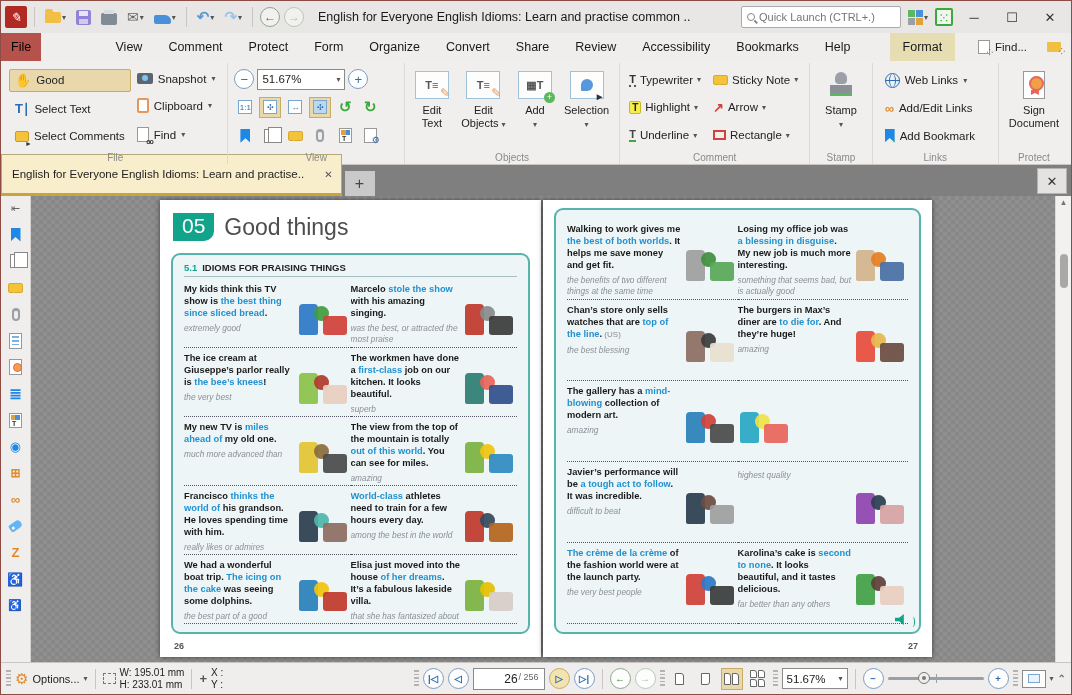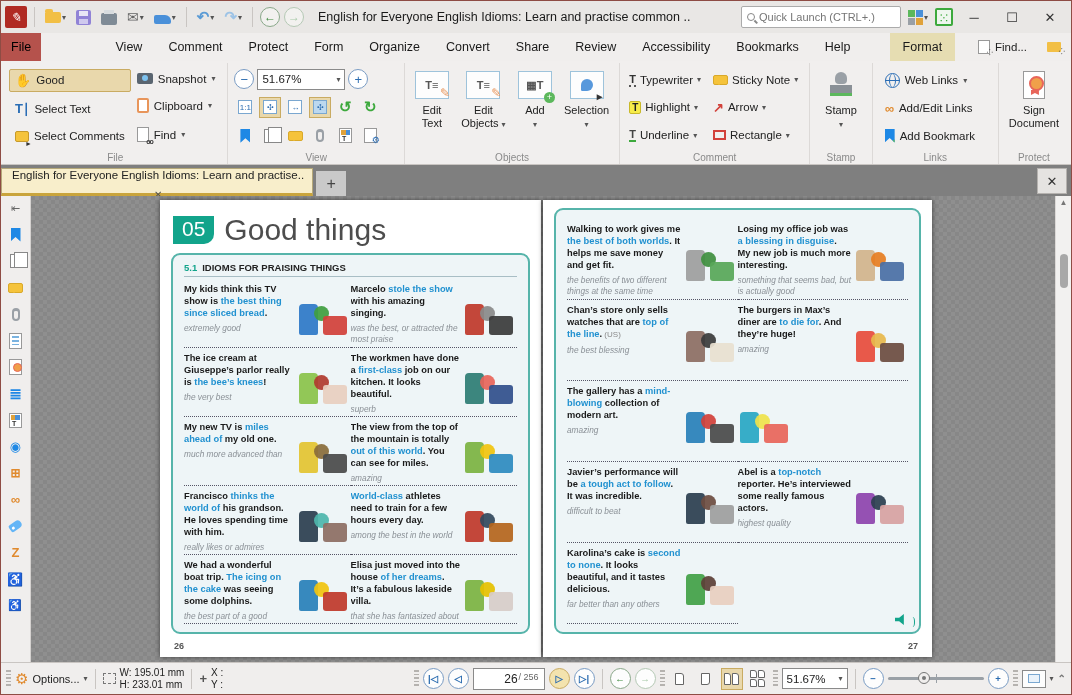--- a/index.html
+++ b/index.html
@@ -117,21 +117,21 @@
   .globe::after { content:""; position:absolute; top:6px; left:-1px; right:-1px; border-top:1px solid #2a6db5; }
   .chain { font-size:13px; font-weight:bold; color:#e08a2e; }
   .bmplus { position:relative; }
   .bmplus::after { content:"+"; position:absolute; right:-6px; bottom:-5px; width:9px; height:9px; background:#5cb85c; color:#fff; border-radius:50%; font-size:8px; line-height:9px; text-align:center; }
   .ic-sign { width:22px; height:28px; background:#fff; border:1px solid #999; position:relative; }
   .ic-sign::before { content:""; position:absolute; top:4px; left:5px; width:11px; height:11px; background:#f0a04a; border-radius:50%; border:2px solid #e8655a; }
   .ic-sign::after { content:""; position:absolute; bottom:3px; left:7px; width:8px; height:5px; background:#e8655a; clip-path:polygon(0 0,100% 0,100% 100%,50% 60%,0 100%); }
 
   
   .doctabs { height:31px; flex:0 0 31px; background:#7f7f7f; display:flex; align-items:flex-end; padding:3px 4px 0 0; }
-  .doctab { height:28px; background:#f8eecb; border:1px solid #b5a879; border-bottom:3px solid #c9a43c; display:flex; align-items:center; gap:8px; padding:0 8px 0 10px; font-size:11.5px; color:#222;flex-direction:column; }
+  .doctab { height:42px; background:#f8eecb; border:1px solid #b5a879; border-bottom:3px solid #c9a43c; display:flex; align-items:center; gap:20px; padding:0 8px 0 10px; font-size:11.5px; color:#222; }
   .doctab .x { color:#555; font-size:10px; }
   .newtab { width:30px; height:25px; background:#c9c9c9; margin-left:3px; display:flex; align-items:center; justify-content:center; font-size:16px; color:#444; }
   .tabsclose { margin-left:auto; width:30px; height:26px; background:#e5e3e1; border:1px solid #b5b2af; display:flex; align-items:center; justify-content:center; font-size:13px; color:#333; margin-bottom:2px; }
 
   
   .main { flex:1; display:flex; min-height:0; }
   .sidebar { width:30px; flex:0 0 30px; background:#f0eeed; border-right:1px solid #d5d2d0; display:flex; flex-direction:column; align-items:center; padding-top:3px; gap:8.5px; overflow:hidden; }
   .sic { width:20px; height:18px; display:flex; align-items:center; justify-content:center; font-size:13px; }
   .docl { width:13px; height:16px; background:#fff; border:1px solid #999; position:relative; }
   .docl::before { content:""; position:absolute; top:2px; left:2px; right:2px; height:9px;
@@ -144,21 +144,21 @@
 
   .canvas { flex:1; position:relative; overflow:hidden;
     background-color:#878787;
     background-image:linear-gradient(45deg,#8f8f8f 25%,transparent 25%,transparent 75%,#8f8f8f 75%),linear-gradient(45deg,#8f8f8f 25%,transparent 25%,transparent 75%,#8f8f8f 75%);
     background-size:8px 8px; background-position:0 0,4px 4px; }
   .page { position:absolute; top:4px; height:457px; background:#fff; box-shadow:0 0 5px rgba(0,0,0,.55); }
   .page-left { left:129px; width:381px; }
   .page-right { left:512px; width:389px; }
   .chapter { position:absolute; top:13px; left:13px; display:flex; align-items:center; gap:10px; }
   .chnum { background:#12a48b; color:#fff; font-size:21px; padding:1px 9px 3px; border-radius:0 0 10px 0; font-weight:400; }
-  .chtitle { font-size:30px; color:#4d4d4d; font-weight:400; }
+  .chtitle { font-size:23px; color:#4d4d4d; font-weight:400; }
   .panel { position:absolute; left:11px; right:11px; bottom:23px; border:2px solid #56b4aa; border-radius:9px; background:#eef5f7; padding:7px 11px 8px; display:flex; flex-direction:column; }
   .page-left .panel { top:53px; }
   .page-right .panel { top:8px; }
   .sechead { font-size:9.5px; font-weight:bold; color:#222; border-bottom:1px solid #a8bec5; padding-bottom:3px; margin-bottom:2px; }
   .secnum { color:#12a48b; margin-right:5px; }
   .cards { flex:1; display:grid; grid-template-columns:1fr 1fr; grid-auto-rows:1fr; min-height:0; }
   .card { display:flex; gap:3px; border-bottom:1px dotted #556; padding:4px 0 2px; overflow:hidden; align-items:flex-start; }
   .ctext { flex:1; min-width:0; }
   .sentence { font-size:9.3px; font-weight:bold; color:#1a1a1a; line-height:1.3; }
   .sentence .hl { color:#2191d0; }
@@ -749,27 +749,37 @@
                   <div class="definition">difficult to beat</div>
                 </div>
                 <div class="illo">
                   <span class="blob b0" style="background: rgb(44, 62, 80);"></span>
                   <span class="blob b1" style="background: rgb(109, 76, 65);"></span>
                   <span class="blob b2" style="background: rgb(158, 158, 158);"></span>
                 </div>
               </div>
               <div class="card">
                 <div class="ctext">
-                  <div class="sentence"><span>Abel is a </span><span class="hl">top-notch</span><span> reporter. He’s interviewed some really famous actors.</span></div>
                   <div class="definition">highest quality</div>
                 </div>
                 <div class="illo">
                   <span class="blob b0" style="background: rgb(142, 68, 173);"></span>
                   <span class="blob b1" style="background: rgb(44, 62, 80);"></span>
                   <span class="blob b2" style="background: rgb(215, 161, 161);"></span>
+                </div>
+              </div>
+              <div class="card">
+                <div class="ctext">
+                  <div class="sentence"><span class="hl">The crème de la crème</span><span> of the fashion world were at the launch party.</span></div>
+                  <div class="definition">the very best people</div>
+                </div>
+                <div class="illo">
+                  <span class="blob b0" style="background: rgb(210, 65, 58);"></span>
+                  <span class="blob b1" style="background: rgb(46, 121, 199);"></span>
+                  <span class="blob b2" style="background: rgb(59, 59, 59);"></span>
                 </div>
               </div>
               <div class="card">
                 <div class="ctext">
                   <div class="sentence"><span>Karolina’s cake is </span><span class="hl">second to none</span><span>. It looks beautiful, and it tastes delicious.</span></div>
                   <div class="definition">far better than any others</div>
                 </div>
                 <div class="illo">
                   <span class="blob b0" style="background: rgb(67, 160, 71);"></span>
                   <span class="blob b1" style="background: rgb(93, 64, 55);"></span>

